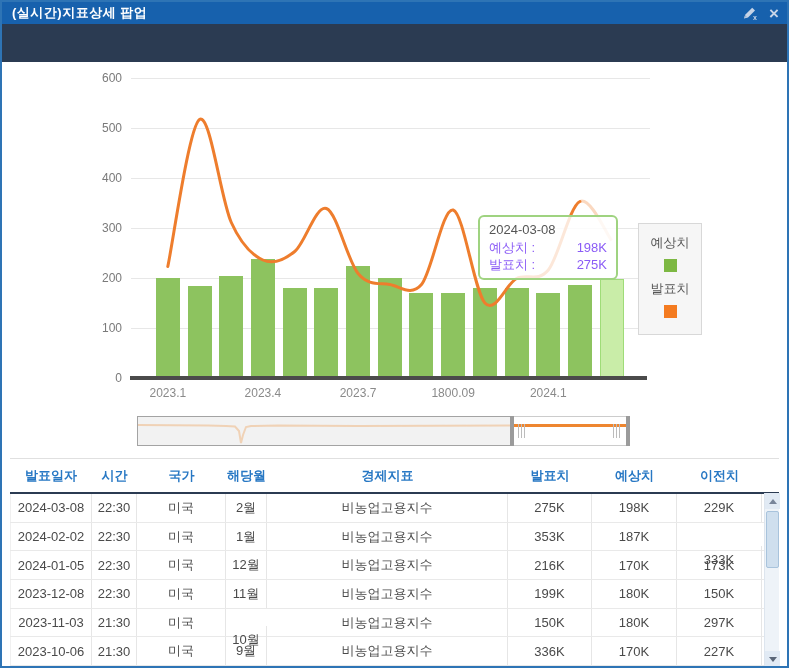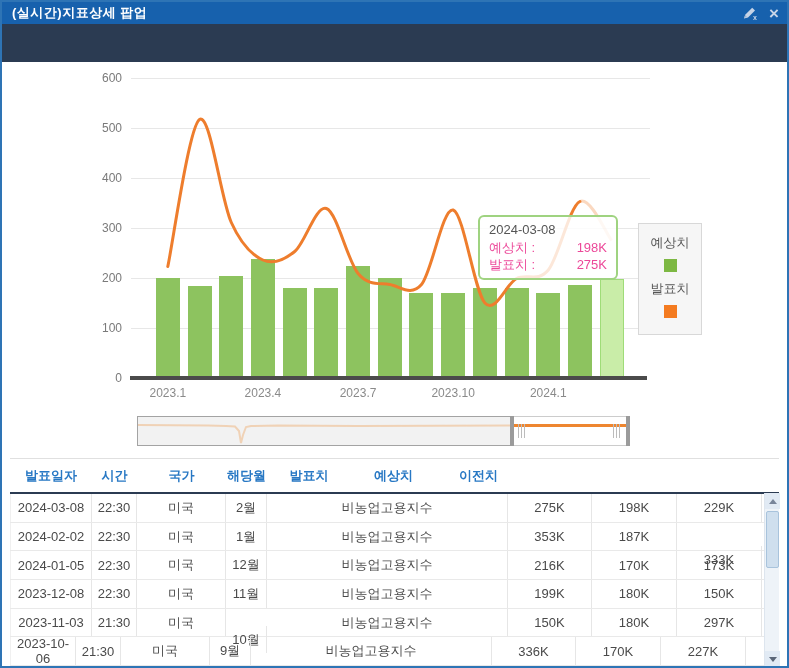--- a/index.html
+++ b/index.html
@@ -15,21 +15,21 @@
   .y-tick{position:absolute;left:10px;width:110px;text-align:right;font-size:12px;color:#7a7a7a;}
   .x-tick{position:absolute;width:64px;margin-left:-32px;text-align:center;font-size:12px;color:#8a8a8a;top:324px;}
   .axis-line{position:absolute;left:128px;top:314px;width:517px;height:4px;background:#4b4b4b;z-index:3;}
   .bar{position:absolute;width:24px;z-index:2;}
   .line-svg{position:absolute;left:0;top:0;z-index:4;pointer-events:none;}
   .legend{position:absolute;left:636px;top:161px;width:50px;background:#f6f6f6;border:1px solid #d8d8d8;padding:8px 6px;z-index:5;text-align:center;}
   .legend .lg-label{font-size:13px;color:#555;margin-top:2px;}
   .legend .lg-swatch{width:13px;height:13px;margin:7px auto 8px auto;}
   .tooltip{position:absolute;left:476px;top:153px;width:118px;background:rgba(255,255,255,0.82);border:2px solid #9fd380;border-radius:6px;padding:5px 9px;z-index:6;}
   .tooltip .tt-title{font-size:13px;color:#555;margin-bottom:2px;}
-  .tooltip .tt-row{display:flex;justify-content:space-between;font-size:13px;color:#ec4899;line-height:17px;text-align:right;}
+  .tooltip .tt-row{display:flex;justify-content:space-between;font-size:13px;color:#8b5cf6;line-height:17px;text-align:right;}
   .navigator{position:absolute;left:135px;top:354px;width:493px;height:30px;}
   .nav-left{position:absolute;left:0;top:0;width:375px;height:30px;background:#f2f2f2;border:1px solid #a3a3a3;box-sizing:border-box;}
   .nav-right{position:absolute;left:375px;top:0;width:118px;height:30px;background:#fff;border-top:1px solid #ccc;border-bottom:1px solid #ccc;box-sizing:border-box;}
   .nav-line{position:absolute;left:2px;right:2px;top:7px;height:3px;background:#ee8630;}
   .nav-handle{position:absolute;top:0;width:4px;height:30px;background:#9b9b9b;z-index:2;}
   .nav-grip{position:absolute;top:8px;width:8px;height:14px;background:repeating-linear-gradient(90deg,#bcbcbc 0 1px,transparent 1px 3px);z-index:2;}
   .table-wrap{position:absolute;left:8px;top:456px;width:769px;height:208px;border-top:1px solid #e0e0e0;}
   .thead{display:flex;height:33px;align-items:center;border-bottom:2px solid #2b3b52;}
   .th{font-size:13px;font-weight:bold;color:#2878c4;text-align:center;}
   .trow{display:flex;height:27.7px;align-items:center;border-bottom:1px solid #e9e9e9;}
@@ -98,21 +98,21 @@
       </div>
     <div class="axis-line"></div>
     <svg class="line-svg" id="lineSvg" width="785" height="396" viewBox="0 0 785 396">
         <path d="M 165.8 204.5 C 171.1 180.0 187.0 64.8 197.5 57.5 C 208.1 50.2 218.7 137.1 229.3 160.5 C 239.8 183.9 250.4 193.2 260.9 198.0 C 271.5 202.8 282.1 198.1 292.7 189.5 C 303.2 180.9 313.8 142.8 324.4 146.5 C 334.9 150.2 345.5 198.8 356.1 211.5 C 366.6 224.2 377.2 220.7 387.8 222.5 C 398.3 224.3 408.9 234.9 419.5 222.5 C 430.0 210.1 440.6 144.9 451.2 148.0 C 461.7 151.1 472.3 229.6 482.9 241.0 C 493.4 252.4 504.0 222.0 514.5 216.5 C 525.1 211.0 535.7 220.8 546.3 208.0 C 556.8 195.2 567.4 144.4 577.9 139.5" fill="none" stroke="#ee7d2d" stroke-width="3" stroke-linecap="round"></path>
         <path d="M 577.9 139.5 C 588.5 134.6 604.4 172.0 609.6 178.5" fill="none" stroke="#ee7d2d" stroke-width="3" stroke-opacity="0.3"></path>
       </svg>
     <div id="xAxis">
         <div class="x-tick" style="left: 165.85px;">2023.1</div>
         <div class="x-tick" style="left: 260.95px;">2023.4</div>
         <div class="x-tick" style="left: 356.05px;">2023.7</div>
-        <div class="x-tick" style="left: 451.15px;">2023.10</div>
+        <div class="x-tick" style="left: 451.15px;">1800.09</div>
         <div class="x-tick" style="left: 546.25px;">2024.1</div>
       </div>
 
     <div class="tooltip">
       <div class="tt-title">2024-03-08</div>
       <div id="tooltipRows">
           <div class="tt-row">
             <span>예상치 :</span>
             <span>198K</span>
           </div>
@@ -145,20 +145,21 @@
       <div class="nav-handle" style="left:489px;"></div>
     </div>
   </div>
 
   <div class="table-wrap">
     <div class="thead" id="tableHead">
         <div class="th" style="width: 82px;">발표일자</div>
         <div class="th" style="width: 45px;">시간</div>
         <div class="th" style="width: 89px;">국가</div>
         <div class="th" style="width: 41px;">해당월</div>
+        <div class="th" style="width: 241px;">경제지표</div>
         <div class="th" style="width: 84px;">발표치</div>
         <div class="th" style="width: 85px;">예상치</div>
         <div class="th" style="width: 85px;">이전치</div>
       </div>
     <div id="tableBody">
         <div class="trow">
           <div class="td" style="width: 82px;">2024-03-08</div>
           <div class="td" style="width: 45px;">22:30</div>
           <div class="td" style="width: 89px;">미국</div>
           <div class="td" style="width: 41px;">2월</div>
@@ -201,21 +202,21 @@
           <div class="td" style="width: 82px;">2023-11-03</div>
           <div class="td" style="width: 45px;">21:30</div>
           <div class="td" style="width: 89px;">미국</div>
           <div class="td" style="width: 41px; margin-top: 34px;">10월</div>
           <div class="td" style="width: 241px;">비농업고용지수</div>
           <div class="td" style="width: 84px;">150K</div>
           <div class="td" style="width: 85px;">180K</div>
           <div class="td" style="width: 85px;">297K</div>
         </div>
         <div class="trow">
-          <div class="td" style="width: 66px;">2023-10-06</div>
+          <div class="td" style="width: 82px;">2023-10-06</div>
           <div class="td" style="width: 45px;">21:30</div>
           <div class="td" style="width: 89px;">미국</div>
           <div class="td" style="width: 41px;">9월</div>
           <div class="td" style="width: 241px;">비농업고용지수</div>
           <div class="td" style="width: 84px;">336K</div>
           <div class="td" style="width: 85px;">170K</div>
           <div class="td" style="width: 85px;">227K</div>
         </div>
       </div>
     <div class="scrollbar">

